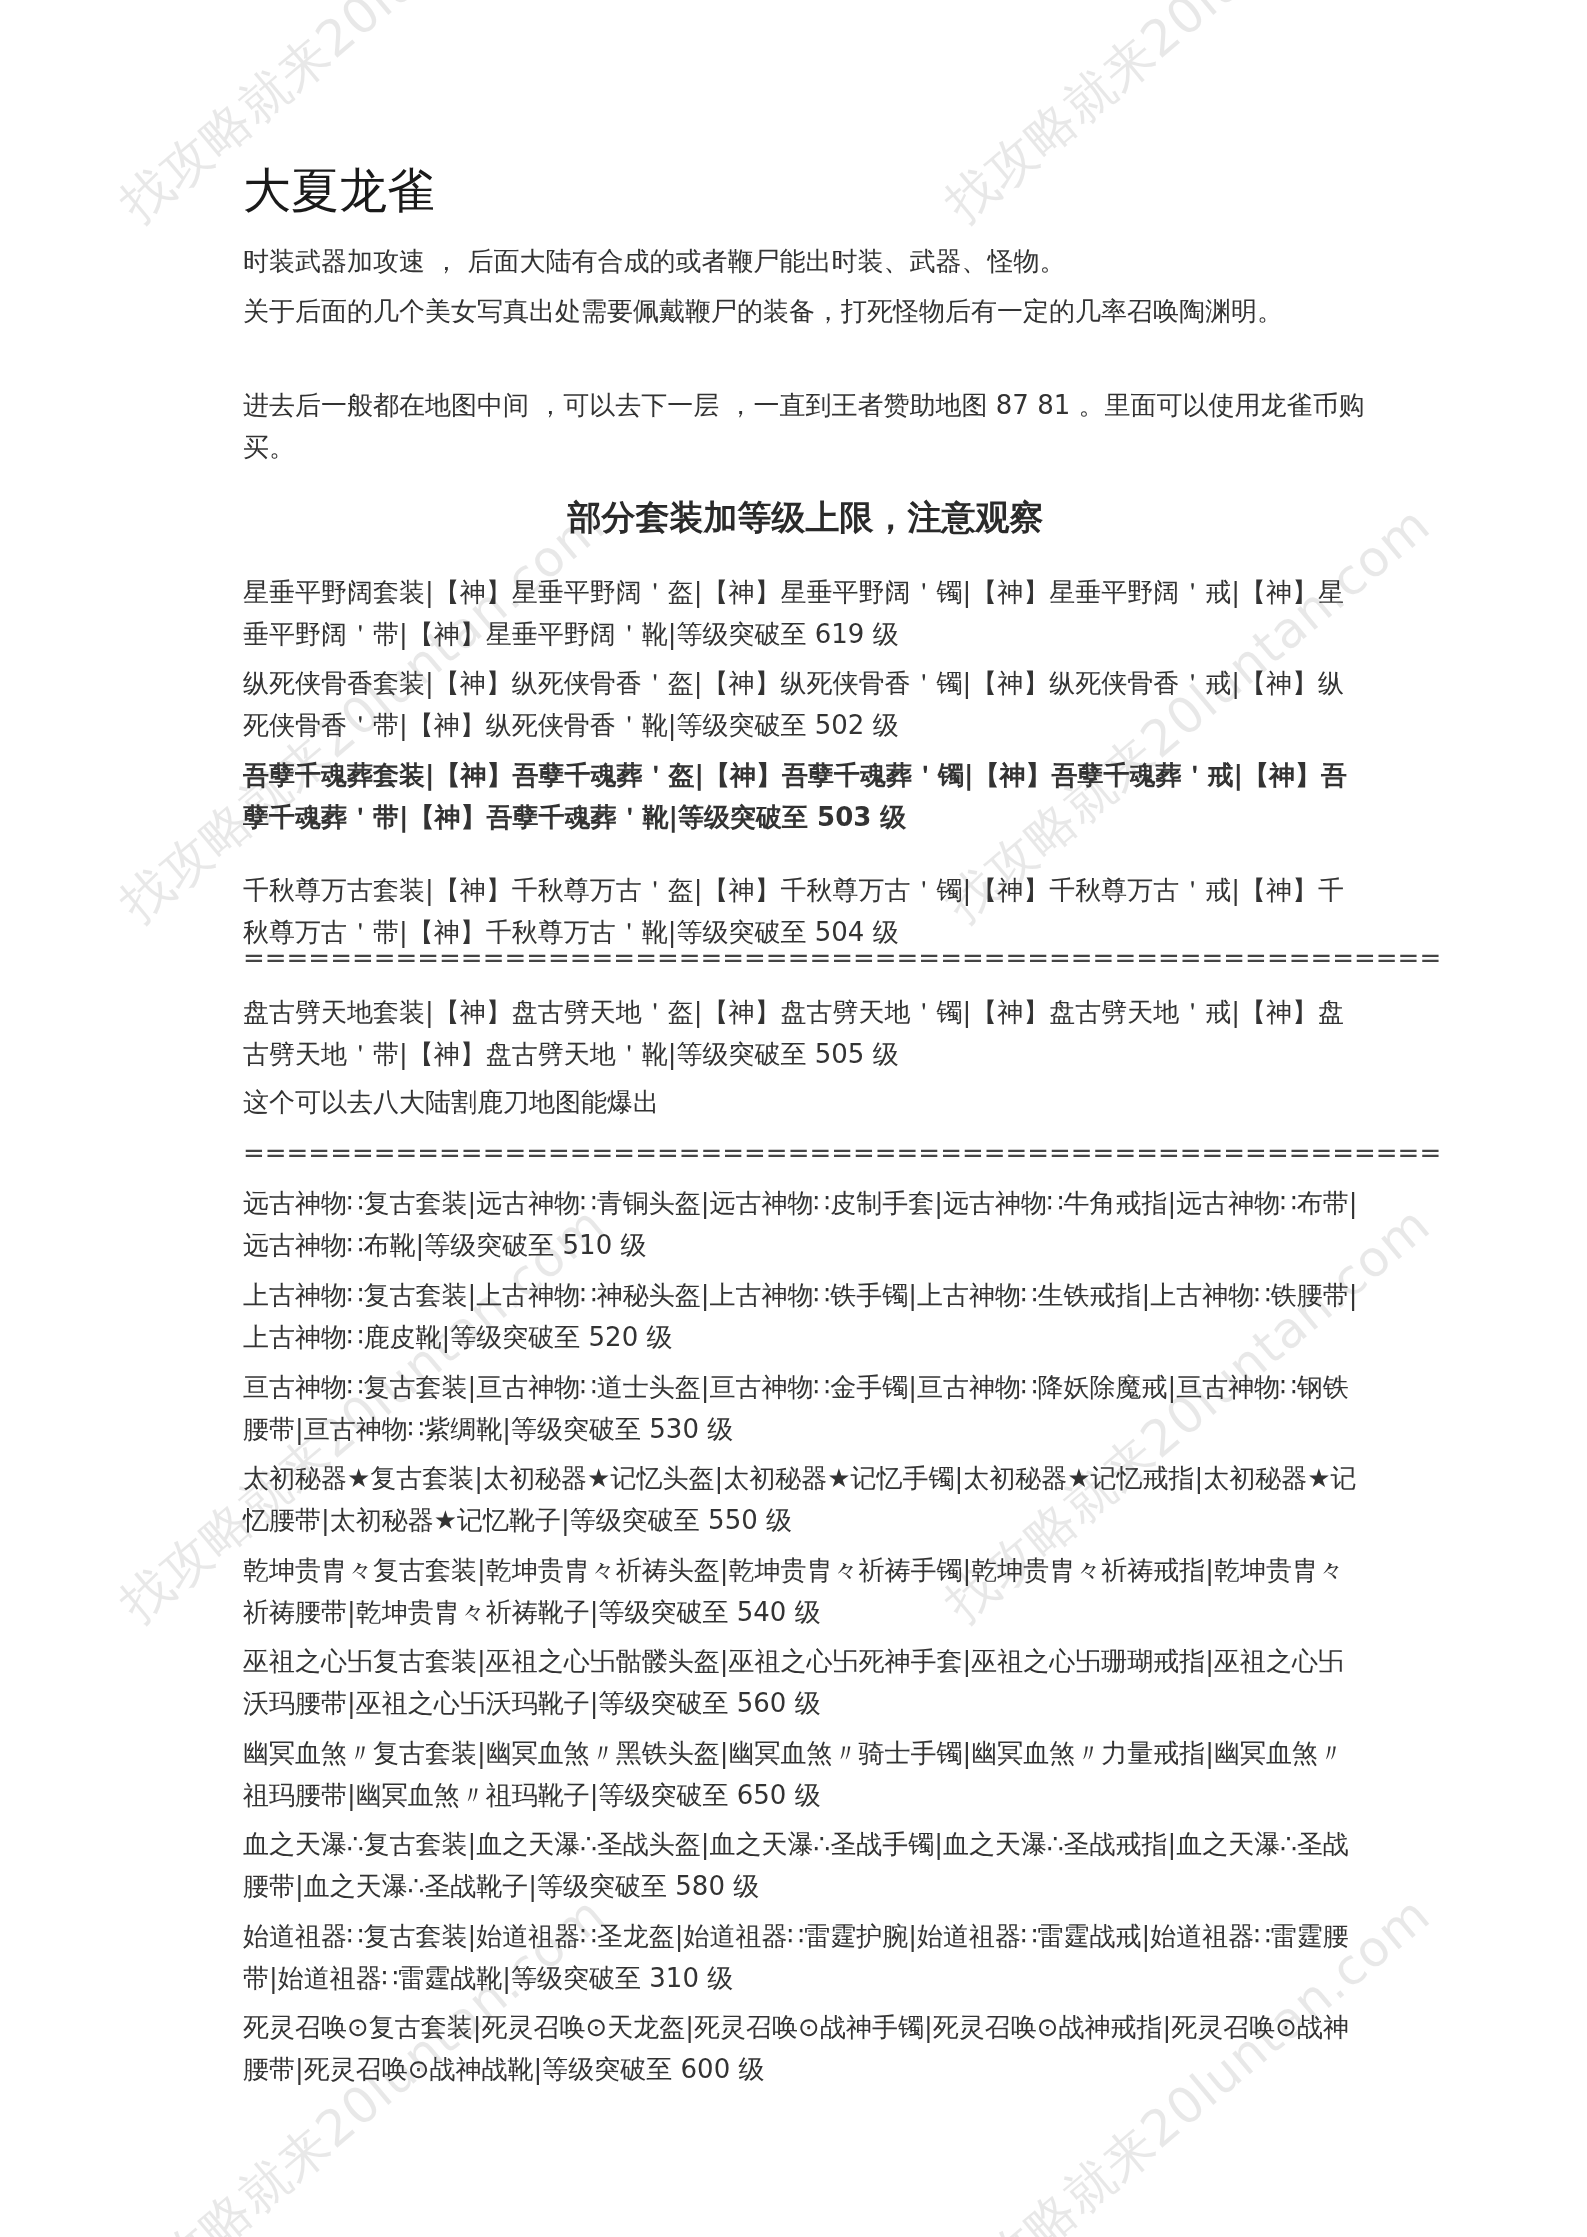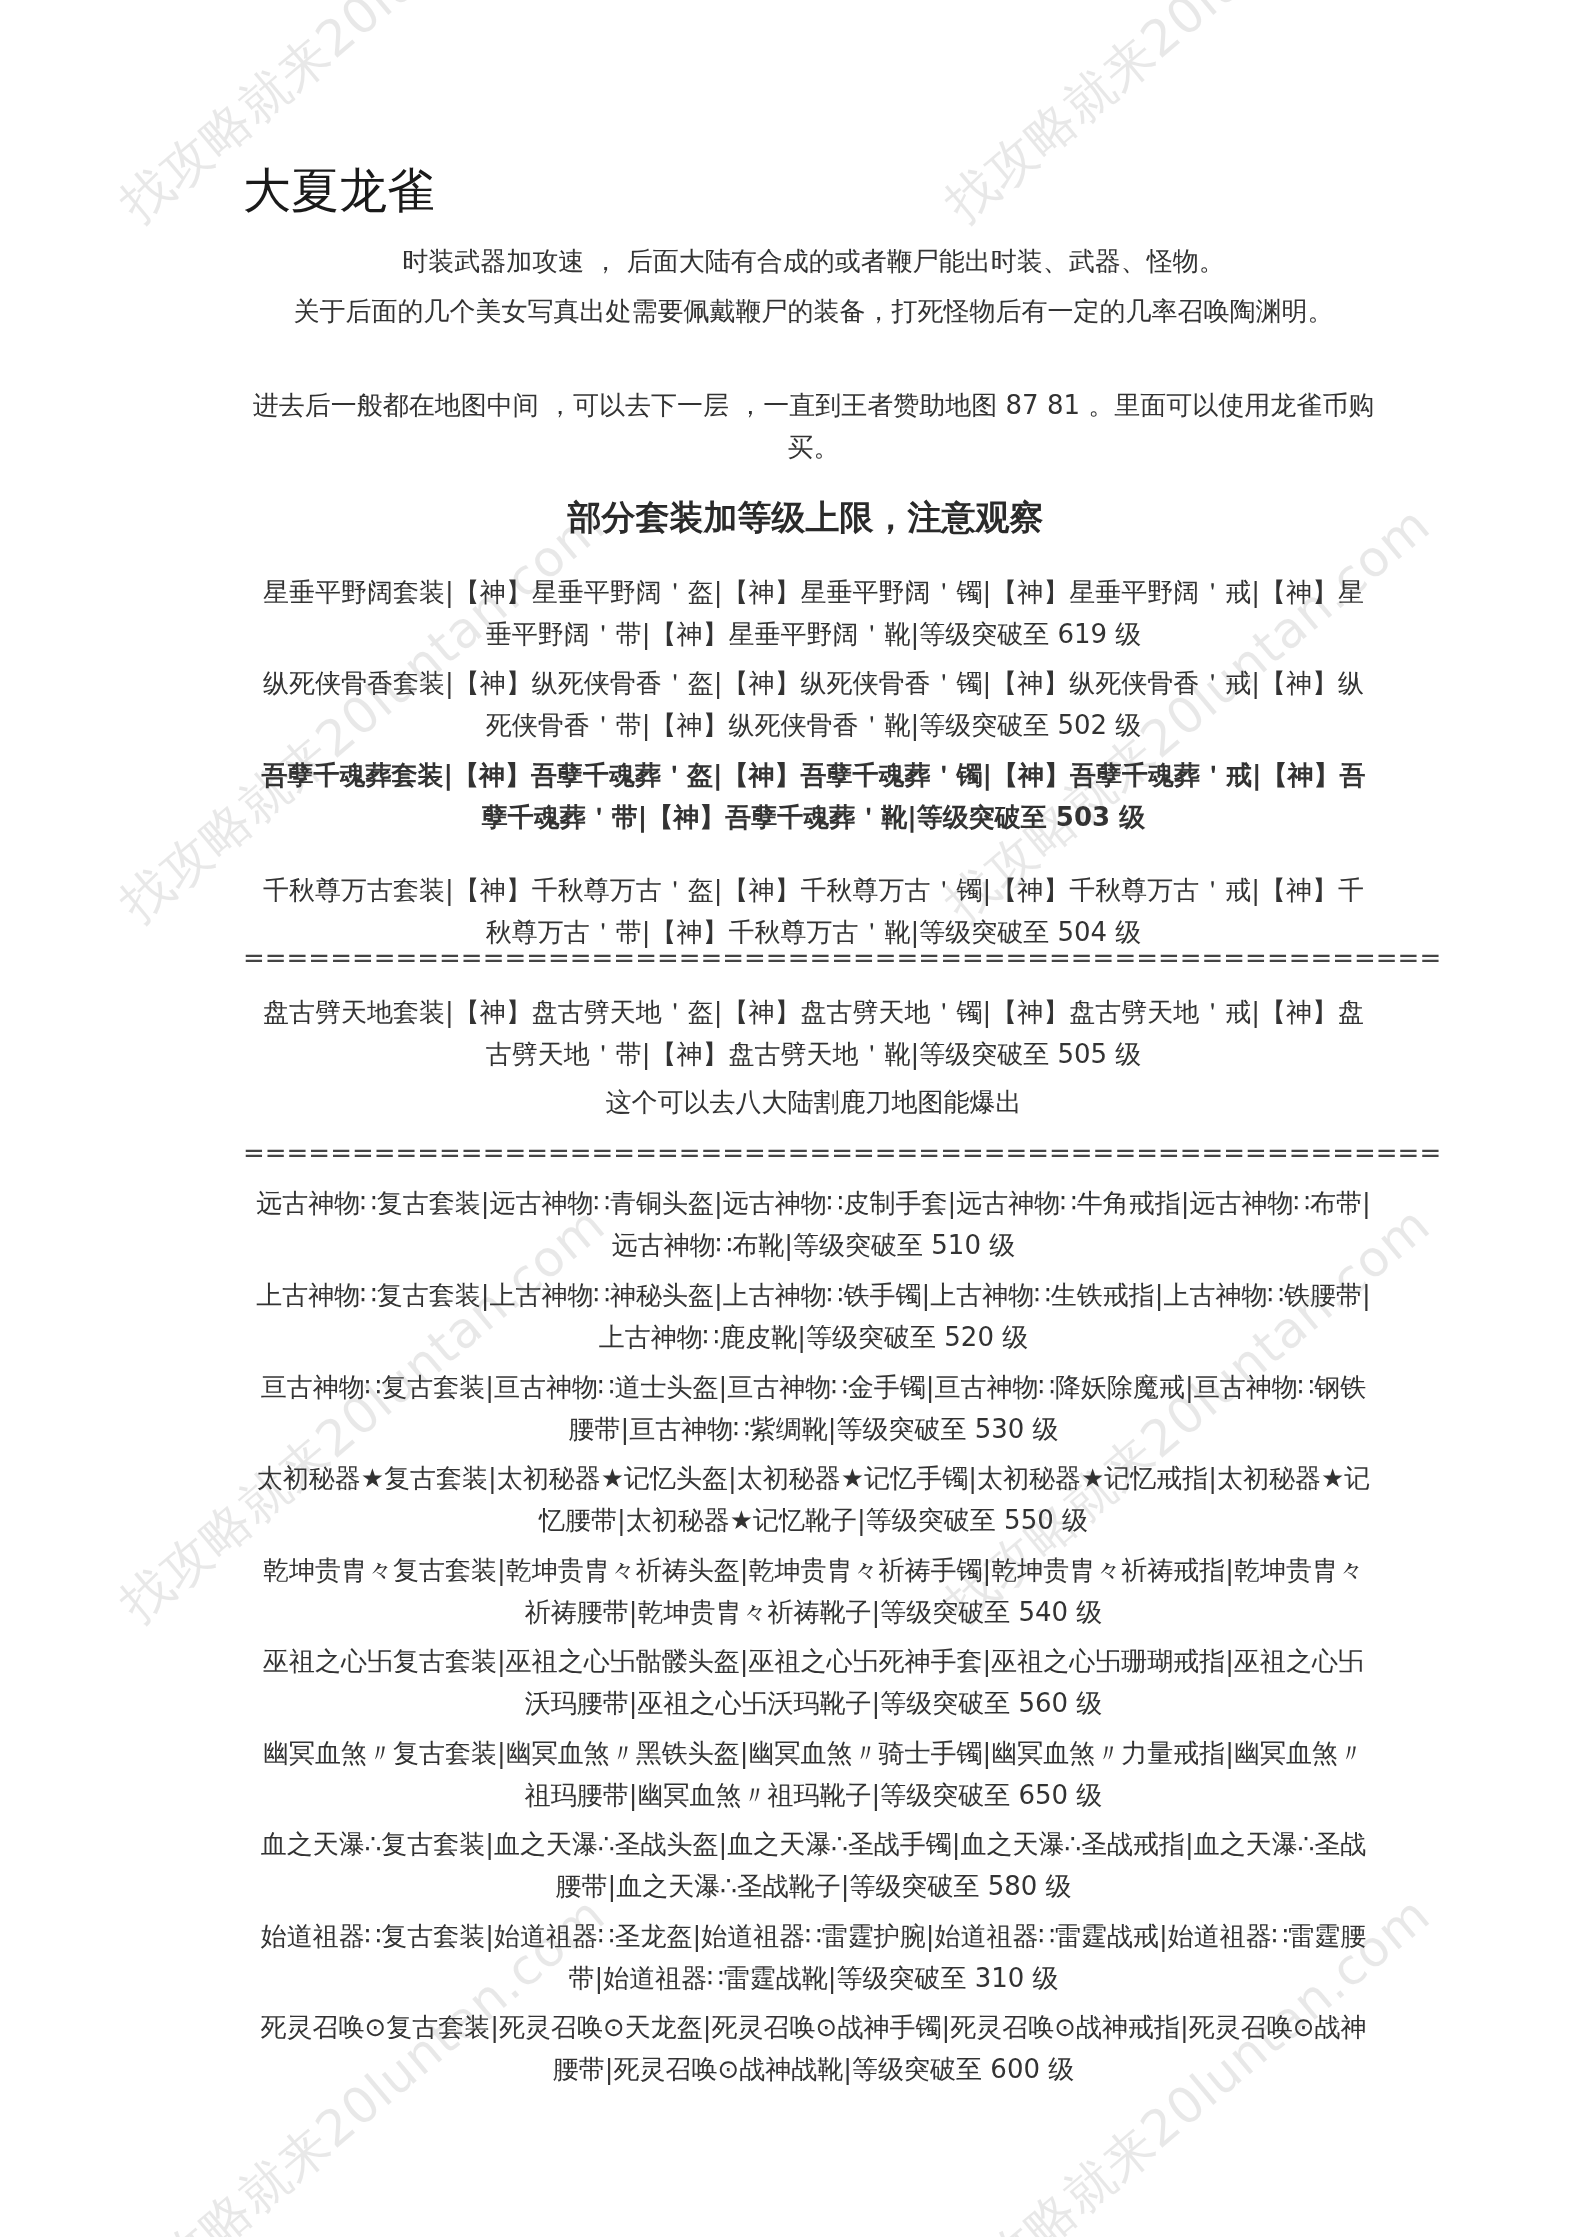--- a/index.html
+++ b/index.html
@@ -28,27 +28,26 @@
       margin: 0;
       font-family: "DejaVu Serif", "Liberation Serif", serif;
       font-size: 48px;
       font-weight: normal;
       color: #1a1a1a;
       line-height: 80px;
       white-space: nowrap;
     }
     .para {
       position: absolute;
-      left: 8px;
+      left: 0;
       width: 1125px;
       margin: 0;
       font-size: 26px;
       line-height: 42px;
       color: #333333;
-      text-align: center;
     }
     .heading {
       position: absolute;
       left: 0;
       width: 1125px;
       margin: 0;
       text-align: center;
       font-size: 34px;
       font-weight: bold;
       color: #2a2a2a;

